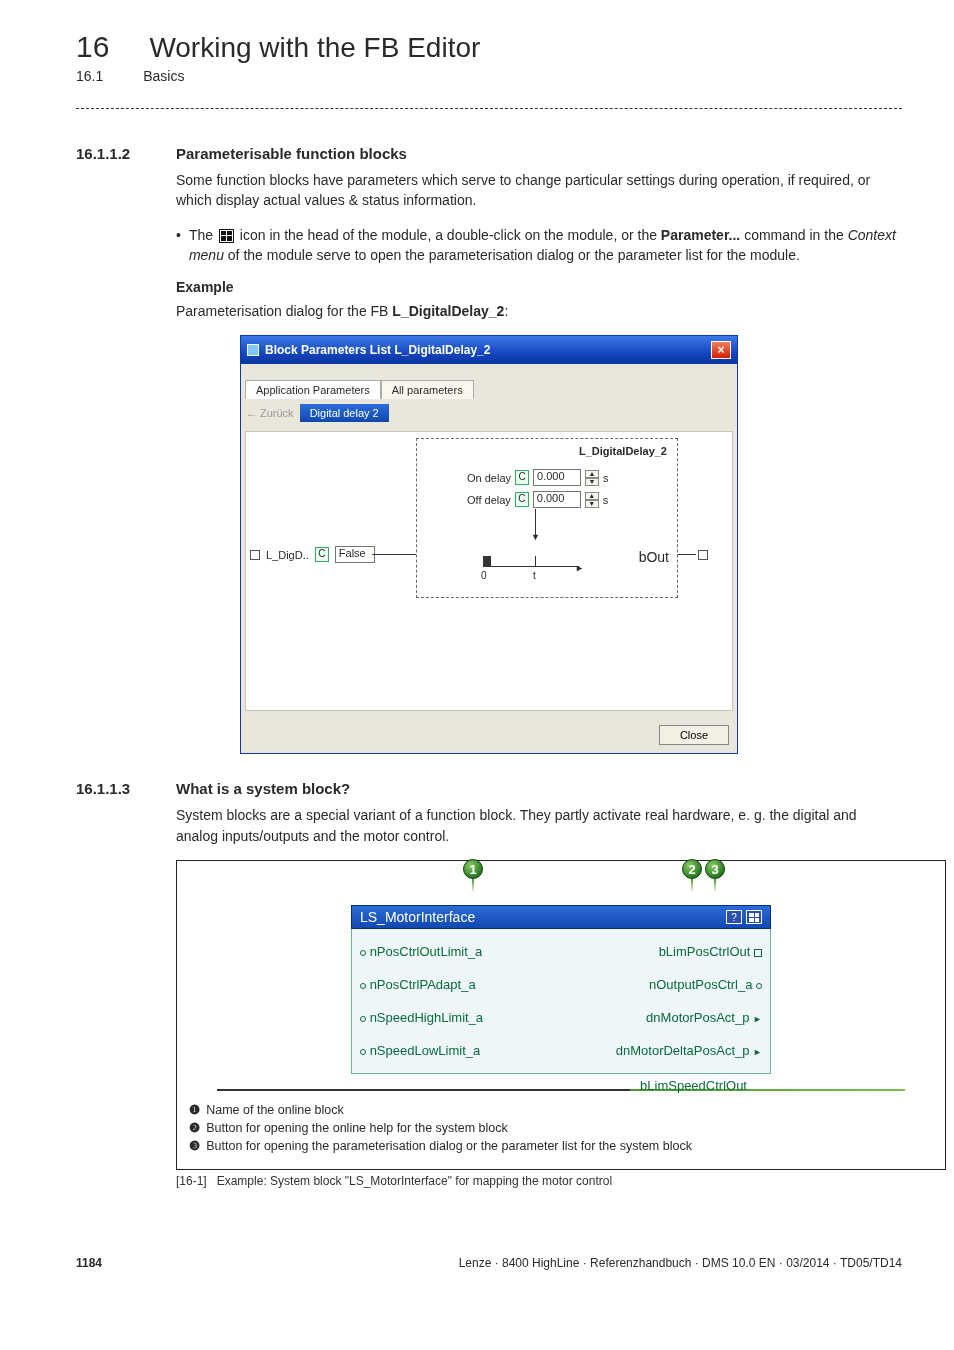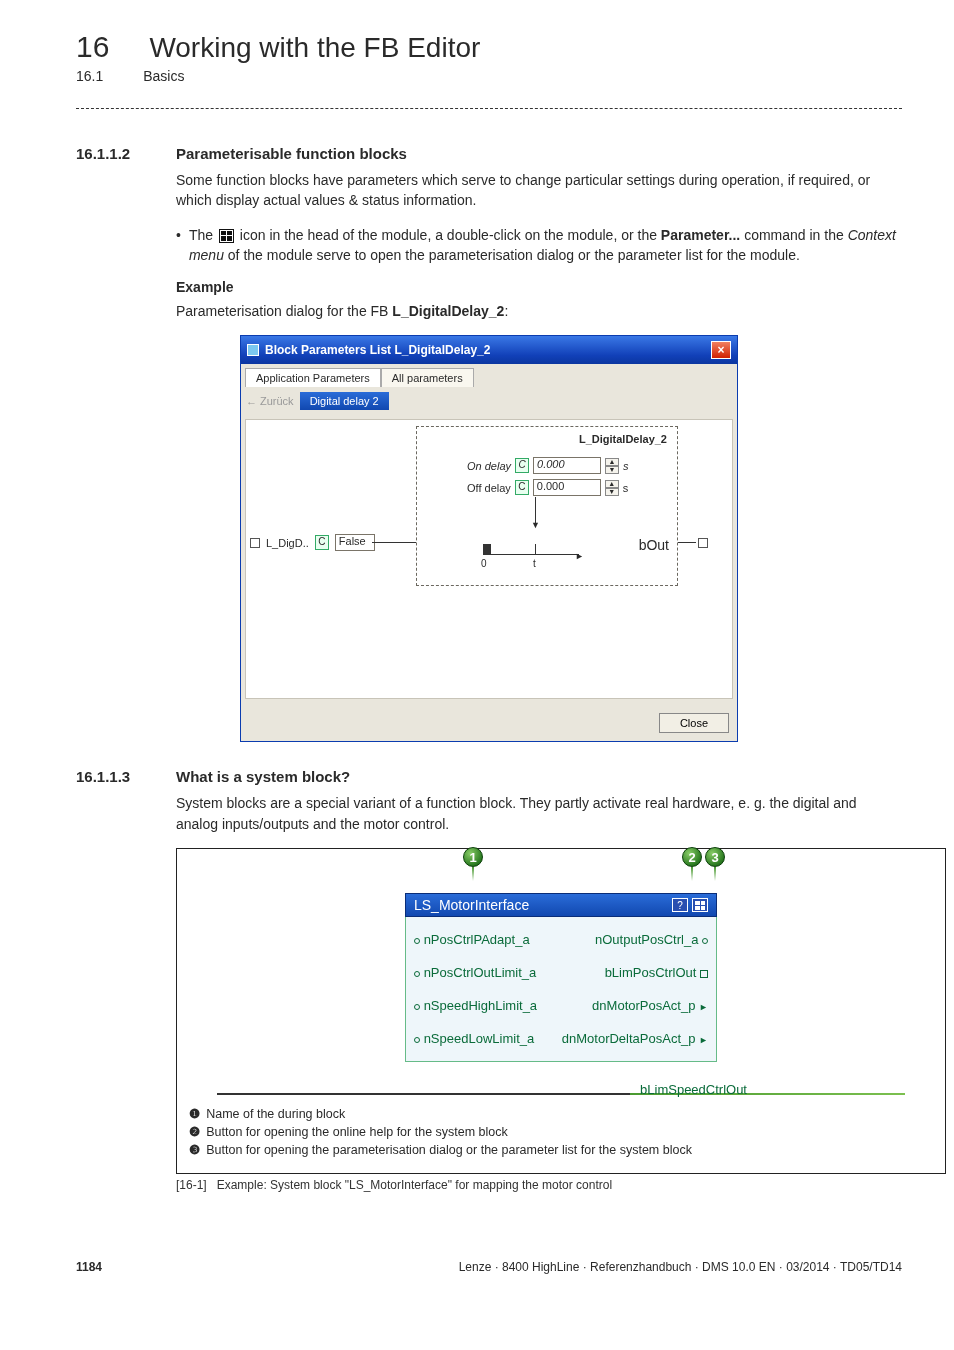--- a/index.html
+++ b/index.html
@@ -70,46 +70,46 @@
   .titlebar-left { display: flex; align-items: center; gap: 6px; }
   .title-logo { width: 12px; height: 12px; background: #7cc8f0; border: 1px solid #fff; }
   .close-x {
     width: 20px; height: 18px;
     background: linear-gradient(#f08060, #d02000);
     border: 1px solid #fff;
     color: #fff;
     display: flex; align-items: center; justify-content: center;
     font-weight: 700; font-size: 12px;
   }
-  .tabs { display: flex; gap: 0; font-size: 11px; background: #e9e6dc; padding-top: 4px; padding-left: 4px; }
+  .tabs { display: flex; gap: 0; font-size: 11px; background: #e9e6dc; padding-top: 16px; padding-left: 4px; }
   .tab { padding: 3px 10px; border: 1px solid #aaa; border-bottom: none; background: #f9f7ef; }
   .tab.active { background: #fff; }
   .back-row { padding: 5px; display: flex; gap: 6px; align-items: center; }
   .back-btn { font-size: 11px; color: #999; display: flex; align-items: center; gap: 3px; }
   .crumb {
     background: linear-gradient(#2a6cd8,#1148b0);
     color: #fff; font-size: 11px;
     padding: 3px 10px;
   }
   .dlg-canvas { background: #fff; margin: 4px; border: 1px solid #c8c4b8; padding: 18px 18px 40px 18px; position: relative; height: 280px; }
   .fb-box { position: absolute; left: 170px; top: 6px; width: 262px; height: 160px; border: 1px dashed #6b6860; }
   .fb-title { position: absolute; right: 10px; top: 6px; font-size: 11px; font-weight: 700; }
   .fb-row { display: flex; align-items: center; gap: 4px; font-size: 11px; position: absolute; }
-  .fb-input { width: 68px; height: 17px; border: 1px solid #7a7468; background: #fff; text-align: left; padding-left: 3px; font-size: 11px;}
+  .fb-input { width: 48px; height: 17px; border: 1px solid #7a7468; background: #fff; text-align: left; padding-left: 3px; font-size: 11px;}
   .fb-spin { display: flex; flex-direction: column; }
   .fb-spin-btn { width: 14px; height: 8px; border: 1px solid #888; font-size: 7px; line-height: 6px; text-align: center; background: #f5f3ec;}
   .fb-c { width: 14px; height: 15px; border: 1px solid #3a6; background: #e8fff0; font-size: 10px; text-align: center;}
   .in-port { position: absolute; width: 10px; height: 10px; border: 1px solid #555; background: #fff; }
   .diagram-line { position: absolute; background: #333; }
   .dlg-close-btn { font-size: 11px; padding: 3px 20px; background: #f2efe5; border: 1px solid #888; margin-top: 6px; }
 
   
   .fig-box { border: 1px solid #222; margin-left: 100px; margin-top: 8px; padding: 0; width: 770px; }
   .fig-canvas { padding: 18px 40px 0 40px; position: relative; }
-  .sb-block { margin: 16px auto; width: 312px; }
+  .sb-block { margin: 0 auto; width: 420px; }
   .sb-head {
     background: linear-gradient(#2a6cd8,#1148b0);
     color: #fff;
     font-size: 14px;
     padding: 3px 8px;
     display: flex;
     justify-content: space-between;
     align-items: center;
     border: 1px solid #0a2d78;
   }
@@ -201,21 +201,21 @@
     <div class="in-port" style="left:4px; top:118px;"></div>
     <div class="fb-row" style="left:20px; top:114px; gap:6px;">
       <span>L_DigD..</span>
       <span class="fb-c">C</span>
       <span class="fb-input" style="width:40px">False</span>
     </div>
     <div class="diagram-line" style="left:126px; top:122px; width:44px; height:1px;"></div>
 
     <div class="fb-box">
       <span class="fb-title">L_DigitalDelay_2</span>
-      <div class="fb-row" style="left:50px; top:30px;font-style:italic;">
+      <div class="fb-row" style="left:50px; top:30px;">
         <span>On delay</span>
         <span class="fb-c">C</span>
         <span class="fb-input">0.000</span>
         <span class="fb-spin">
             <span class="fb-spin-btn">▲</span>
             <span class="fb-spin-btn">▼</span>
           </span>
         <span>s</span>
       </div>
       <div class="fb-row" style="left:50px; top:52px;">
@@ -284,46 +284,46 @@
                 <span style="background:#fff"></span>
                 <span style="background:#fff"></span>
                 <span style="background:#fff"></span>
                 <span style="background:#fff"></span>
               </span>
             </span>
         </span>
       </div>
       <div class="sb-body">
         <div class="sb-row">
+          <span><span class="sb-port-dot"></span> <span>nPosCtrlOutLimit_a</span></span>
+          <span><span>bLimPosCtrlOut</span> <span style="display:inline-block;width:8px;height:8px;border:1px solid #0a6b3a;vertical-align:middle"></span></span>
+        </div>
+        <div class="sb-row">
           <span><span class="sb-port-dot"></span> <span>nPosCtrlPAdapt_a</span></span>
           <span><span>nOutputPosCtrl_a</span> <span class="sb-port-dot"></span></span>
-        </div>
-        <div class="sb-row">
-          <span><span class="sb-port-dot"></span> <span>nPosCtrlOutLimit_a</span></span>
-          <span><span>bLimPosCtrlOut</span> <span style="display:inline-block;width:8px;height:8px;border:1px solid #0a6b3a;vertical-align:middle"></span></span>
         </div>
         <div class="sb-row">
           <span><span class="sb-port-dot"></span> <span>nSpeedHighLimit_a</span></span>
           <span><span>dnMotorPosAct_p</span> <span class="sb-port-arrow"></span></span>
         </div>
         <div class="sb-row">
           <span><span class="sb-port-dot"></span> <span>nSpeedLowLimit_a</span></span>
           <span><span>dnMotorDeltaPosAct_p</span> <span class="sb-port-arrow"></span></span>
         </div>
       </div>
     </div>
     <div style="text-align:right; width:380px; margin:0 auto; font-size:13px; color:#0a6b3a; padding-right:4px; position:relative; top:4px;">
       <span>bLimSpeedCtrlOut</span>
     </div>
   </div>
   <hr class="long-green-line">
   <div class="legend">
     <div class="ln">
         <span class="bold">❶</span> 
-        <span>Name of the during block</span>
+        <span>Name of the online block</span>
       </div>
     <div class="ln">
         <span class="bold">❷</span> 
         <span>Button for opening the online help for the system block</span>
       </div>
     <div class="ln">
         <span class="bold">❸</span> 
         <span>Button for opening the parameterisation dialog or the parameter list for the system block</span>
       </div>
   </div>

